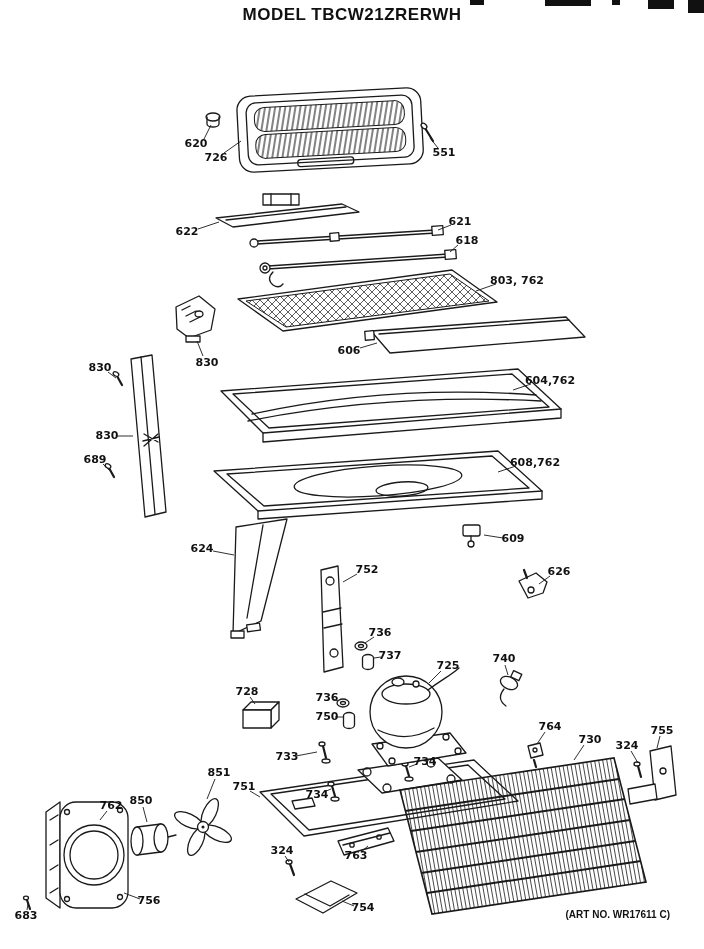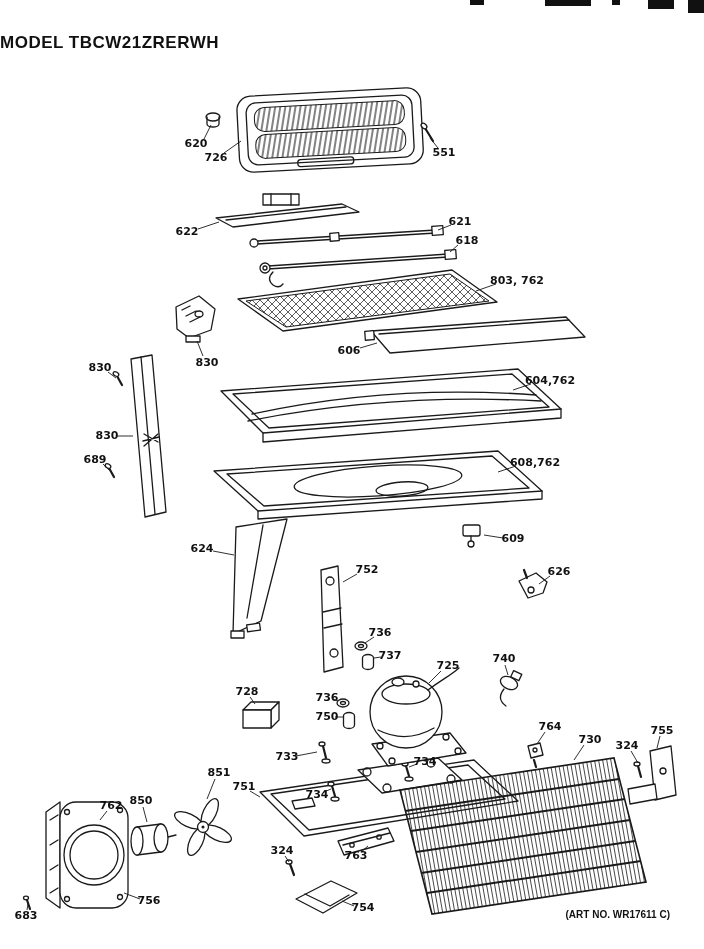--- a/index.html
+++ b/index.html
@@ -1,22 +1,22 @@
 <!DOCTYPE html>
 <html><head>
 <meta charset="utf-8">
 <style>
   html,body{margin:0;padding:0;}
   body{
     width:704px;height:949px;position:relative;background:#fff;
     font-family:"Liberation Sans", sans-serif;overflow:hidden;
   }
   #title{
-    position:absolute;top:5px;left:0;width:704px;text-align:left;
-    font:bold 17px "Liberation Sans", sans-serif;letter-spacing:.5px;color:#111;margin-top:28px;
+    position:absolute;top:5px;left:0;width:704px;text-align:center;
+    font:bold 17px "Liberation Sans", sans-serif;letter-spacing:.5px;color:#111;
   }
   #artno{
     position:absolute;top:909px;left:470px;width:200px;text-align:right;
     font:bold 10px "Liberation Sans", sans-serif;color:#111;
   }
   svg{position:absolute;top:0;left:0;}
   .ln{fill:none;stroke:#1a1a1a;stroke-width:1.3;stroke-linecap:round;stroke-linejoin:round;}
   .fw{fill:#fff;stroke:#1a1a1a;stroke-width:1.3;stroke-linejoin:round;}
   .sc{stroke:#1a1a1a;stroke-width:2.2;stroke-linecap:round;}
   .tube{stroke:#1a1a1a;stroke-width:2;fill:none;}

